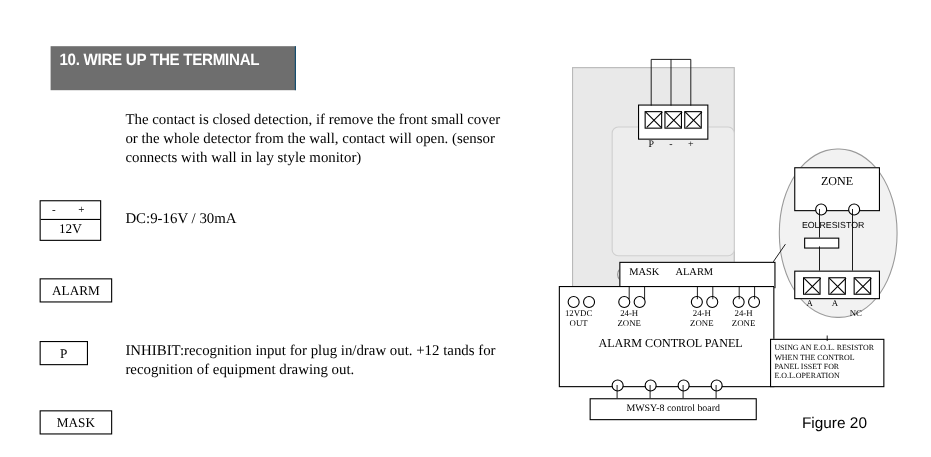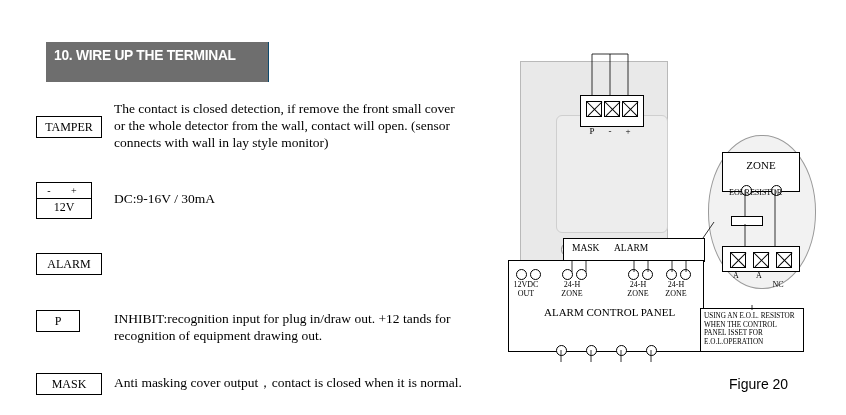--- a/index.html
+++ b/index.html
@@ -286,23 +286,23 @@
     font-size: 11px;
     text-align: center;
     line-height: 24px;
     font-family: "Liberation Serif", serif;
   }
   #zone-box .p1 { position: absolute; left: 18px; bottom: -5px; width: 9px; height: 9px; border: 1px solid #000; border-radius: 50%; background: #fff; }
   #zone-box .p2 { position: absolute; left: 48px; bottom: -5px; width: 9px; height: 9px; border: 1px solid #000; border-radius: 50%; background: #fff; }
   #eol-label {
     position: absolute;
     left: 229px;
-    top: 148px;
+    top: 160px;
     font-size: 8px;
-    font-family: Liberation Serif, serif;
+    font-family: Liberation Sans, sans-serif;
   }
   #eol-res {
     position: absolute;
     left: 231px;
     top: 176px;
     width: 30px;
     height: 8px;
     border: 1px solid #000;
     background: #fff;
   }
@@ -375,44 +375,40 @@
 </style>
 </head>
 <body>
 
 <div id="page">
 
   <div id="section-heading">
     <div class="title">10. WIRE UP THE TERMINAL</div>
   </div>
 
-  <div class="term-box" id="box-tamper">
-    <span class="term-label">TAMPER</span>
-  </div>
   <div class="desc" id="desc-tamper">The contact is closed detection, if remove the front small cover or the whole detector from the wall, contact will open. (sensor connects with wall in lay style monitor)</div>
 
   <div class="term-box" id="box-12v">
     <span class="pm">-   +</span>
     <span class="v">12V</span>
   </div>
   <div class="desc" id="desc-12v">DC:9-16V  /  30mA</div>
 
   <div class="term-box" id="box-alarm">
     <span class="term-label">ALARM</span>
   </div>
 
   <div class="term-box" id="box-p">
     <span class="term-label">P</span>
   </div>
   <div class="desc" id="desc-p">INHIBIT:recognition input for plug in/draw out. +12 tands for recognition of equipment drawing out.</div>
 
   <div class="term-box" id="box-mask">
     <span class="term-label">MASK</span>
   </div>
-  <div class="desc" id="desc-mask">Anti masking cover output，contact is closed when it is normal.</div>
 
   <div id="diagram">
 
     <div id="detector-body">
       <div id="detector-lens"></div>
       <div class="dot" id="dot-a"></div>
       <div class="dot" id="dot-b"></div>
       <div class="dot" id="dot-c"></div>
       <div class="dot" id="dot-d"></div>
     </div>
@@ -458,20 +454,21 @@
     <div class="pad" style="left:128px; top:229px;"></div>
     <div class="pad" style="left:142px; top:229px;"></div>
     <div class="pad" style="left:166px; top:229px;"></div>
     <div class="pad" style="left:180px; top:229px;"></div>
 
     <div class="pad" style="left:56px;  top:305px;"></div>
     <div class="pad" style="left:86px;  top:305px;"></div>
     <div class="pad" style="left:116px; top:305px;"></div>
     <div class="pad" style="left:146px; top:305px;"></div>
 
+    <div id="mw-board">MWSY-8 control board</div>
 
     <div id="zone-bubble"></div>
     <div id="zone-box">
       <span>ZONE</span>
       <span class="p1"></span>
       <span class="p2"></span>
     </div>
     <div id="eol-label">EOLRESISTOR</div>
     <div id="eol-res"></div>
     <div id="zone-term">

